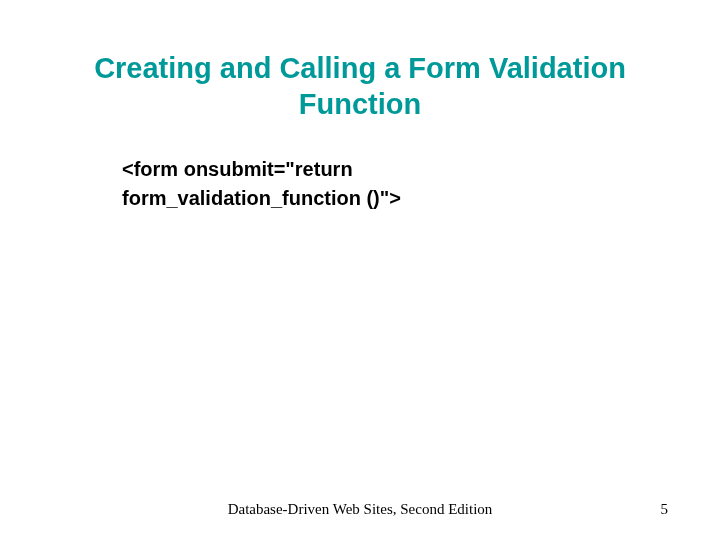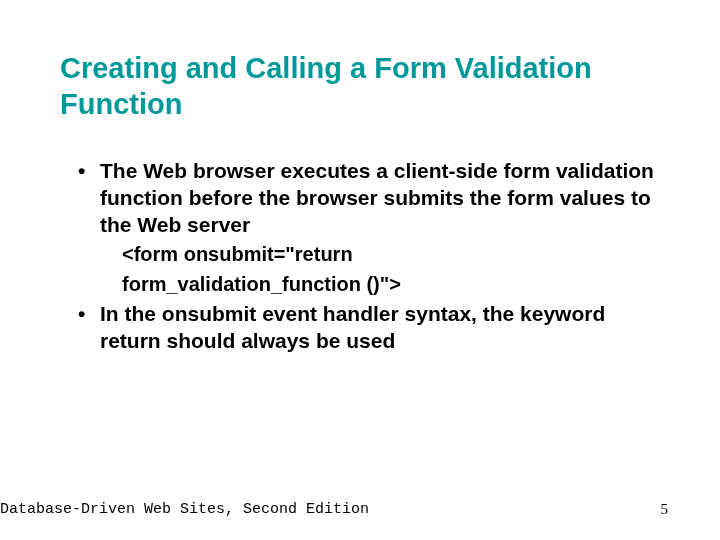--- a/index.html
+++ b/index.html
@@ -15,21 +15,21 @@
     position: relative;
     width: 720px;
     height: 540px;
     box-sizing: border-box;
     padding: 50px 60px 0 60px;
   }
   .title {
     color: #009999;
     font-size: 29px;
     font-weight: bold;
-    text-align: left;
+    text-align: center;
     line-height: 1.25;
     margin-bottom: 34px;
   }
   ul.bullets {
     margin: 0;
     padding: 0 0 0 18px;
     list-style: none;
   }
   ul.bullets > li {
     position: relative;
@@ -53,46 +53,43 @@
     color: #000;
     font-size: 20px;
     font-weight: bold;
     line-height: 1.28;
   }
   .footer-center {
     position: absolute;
     bottom: 22px;
     left: 0;
     width: 100%;
-    font-family: Liberation Mono, monospace;
+    text-align: center;
+    font-family: Liberation Serif, serif;
     font-size: 15px;
     color: #000;
   }
   .footer-page {
     position: absolute;
     bottom: 22px;
     right: 52px;
     font-family: "Times New Roman", Times, serif;
     font-size: 15px;
     color: #000;
   }
 </style>
 </head>
 <body>
 
 <div class="slide">
 
   <div class="title">Creating and Calling a Form Validation Function</div>
 
   <ul class="bullets">
-    <li>The Web browser executes a client-side form validation function before the browser submits the form values to the Web server</li>
   </ul>
 
   <div class="sub">&lt;form onsubmit="return</div>
   <div class="sub">form_validation_function  ()"&gt;</div>
 
-  <ul class="bullets">
-    <li>In the onsubmit event handler syntax, the keyword return should always be used</li>
-  </ul>
 
   <div class="footer-center">Database-Driven Web Sites, Second Edition</div>
   <div class="footer-page">5</div>
 </div>
 
 </body></html>

